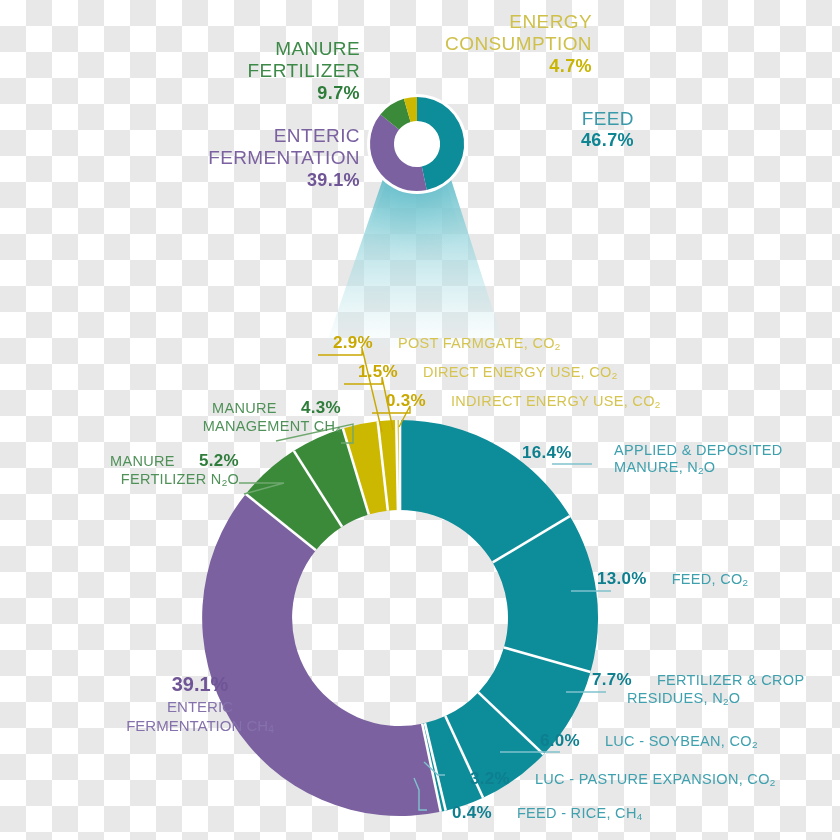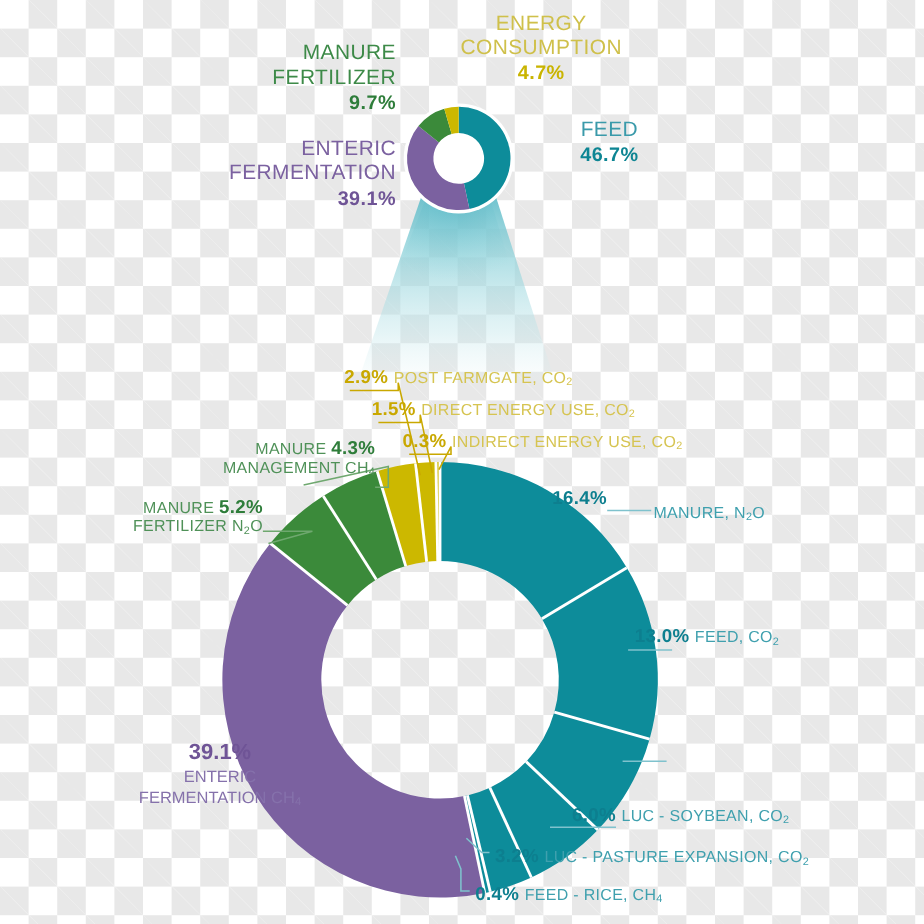--- a/index.html
+++ b/index.html
@@ -24,34 +24,34 @@
   .topblk .pct{font-size:18px;display:block;}
   .top-green{color:#3d8a48;}
   .top-green .pct{color:#2e7d3a;}
   .top-yellow{color:#cfc04a;}
   .top-yellow .pct{color:#c9b400;}
   .top-teal{color:#3a9aaa;}
   .top-teal .pct{color:#0d8593;}
   .top-purple{color:#7b61a0;}
   .top-purple .pct{color:#6f5496;}
   .ta-r{text-align:right;}
-  .ta-l{text-align:center;}
+  .ta-l{text-align:right;}
 
   
   .co{font-size:14.5px;letter-spacing:.3px;}
   .co .pct{font-size:17px;font-weight:bold;margin-right:5px;}
   .co .txt{font-size:14.5px;}
   .co-yellow .pct{color:#c9a800;}
   .co-yellow .txt{color:#d6c451;}
   .co-green .pct{color:#2e7d3a;}
   .co-green .txt{color:#4f9158;}
   .co-teal .pct{color:#0d7f8f;}
   .co-teal .txt{color:#3fa0ae;}
 
-  .co .pct, .co .txt{display:inline-block;vertical-align:baseline;}
+  .co .pct, .co .txt{display:inline-block;vertical-align:baseline;margin-left:20px;}
 
   .big-purple{font-size:15px;text-align:center;line-height:1.25;color:#8571ab;}
   .big-purple .pct{display:block;font-size:20px;font-weight:bold;color:#6f5496;margin-bottom:1px;}
   sub{font-size:.68em;vertical-align:-0.22em;}
 </style>
 </head>
 <body>
 
 <div id="stage">
 
@@ -189,28 +189,32 @@
   </div>
 
   <div class="lbl co co-green ta-r" style="left:19px;top:451px;width:220px;text-align:right;">
     <span class="txt">MANURE</span>
     <span class="pct" style="margin-right:0;">5.2%</span><br>
     <span class="txt"><span>FERTILIZER N</span><sub>2</sub><span>O</span></span>
   </div>
 
   <div class="lbl co co-teal" style="left:594px;top:442px;">
     <span class="pct" style="position:absolute;left:-92px;top:1px;">16.4%</span>
-    <br>
+    <span class="txt">APPLIED &amp; DEPOSITED</span><br>
     <span class="txt"><span>MANURE, N</span><sub>2</sub><span>O</span></span>
   </div>
 
   <div class="lbl co co-teal" style="left:577px;top:569px;">
     <span class="pct">13.0%</span><span class="txt"><span>FEED, CO</span><sub>2</sub></span>
   </div>
 
+  <div class="lbl co co-teal" style="left:572px;top:670px;">
+    <span class="pct">7.7%</span><span class="txt">FERTILIZER &amp; CROP</span><br>
+    <span class="txt" style="margin-left:55px;"><span>RESIDUES, N</span><sub>2</sub><span>O</span></span>
+  </div>
 
   <div class="lbl co co-teal" style="left:520px;top:731px;">
     <span class="pct">6.0%</span><span class="txt"><span>LUC - SOYBEAN, CO</span><sub>2</sub></span>
   </div>
 
   <div class="lbl co co-teal" style="left:450px;top:769px;">
     <span class="pct">3.2%</span><span class="txt"><span>LUC - PASTURE EXPANSION, CO</span><sub>2</sub></span>
   </div>
 
   <div class="lbl co co-teal" style="left:432px;top:803px;">

